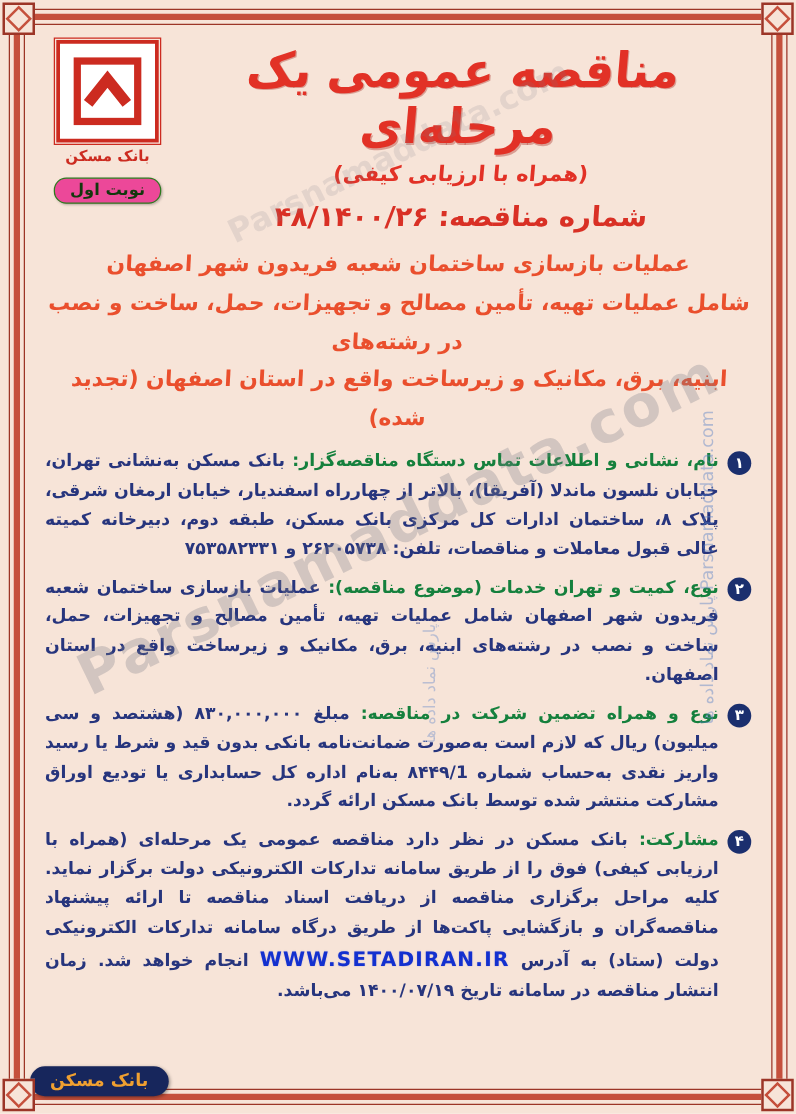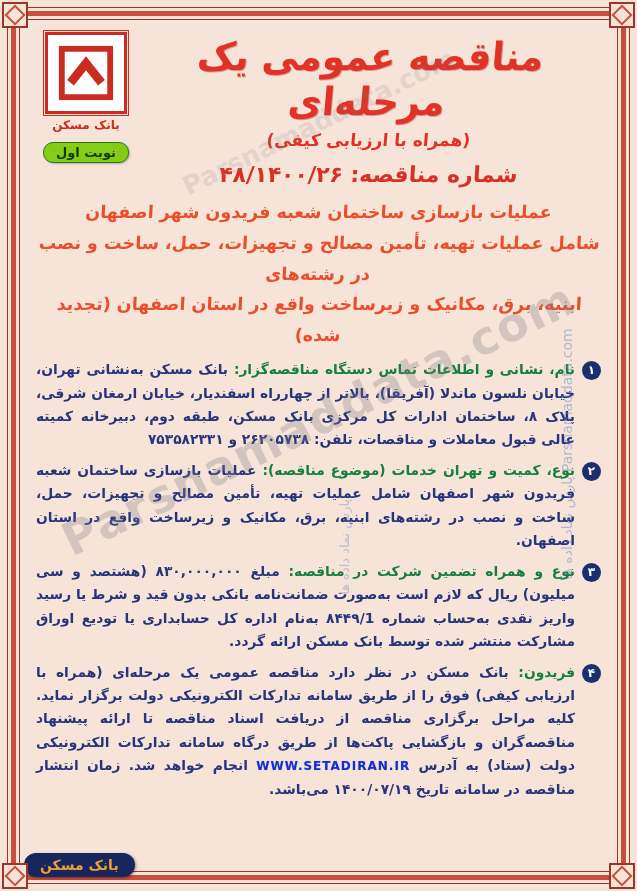--- a/index.html
+++ b/index.html
@@ -56,42 +56,42 @@
   .tender-no .num { direction:ltr; unicode-bidi:embed; }
 
   .logo-col { width:100px; display:flex; flex-direction:column; align-items:center; }
   .logo-box {
     width:82px; height:82px; background:#fff;
     border:3px solid #cc2b20; box-shadow:0 0 0 1px #f7e4d8, 0 0 0 2px #cc2b20;
     display:flex; align-items:center; justify-content:center;
   }
   .logo-caption { color:#cc2b20; font-size:12px; font-weight:bold; margin-top:4px; }
   .badge-first {
-    margin-top:10px; background:#84cc16; color:#12380d;
+    margin-top:10px; background:#ec4899; color:#12380d;
     border:1px solid #2d7a1e; border-radius:10px;
     font-size:13px; font-weight:bold; padding:2px 12px;
     box-shadow:1px 1px 2px rgba(0,0,0,.25);
   }
 
   .headline { margin-top:10px; color:#ea4f2d; font-weight:bold; text-align:center; }
   .headline .hl { font-size:17.5px; line-height:1.75; transform:skewX(-3deg); }
 
   .body-text { margin-top:8px; color:#27357d; font-weight:bold; }
   .item {
     position:relative; padding-right:26px; margin-top:7px;
     font-size:13.8px; line-height:1.7; text-align:justify;
   }
   .num-circle {
     position:absolute; right:0; top:3px; width:19px; height:19px;
     background:#1b2f6e; color:#fff; border-radius:50%;
     font-size:12px; font-weight:bold; line-height:19px; text-align:center;
   }
   .item .label { color:#15803d; }
   .item .url {
-    color:#1330cf; font-size:12px; letter-spacing:1px;
+    color:#1330cf; font-size:16px; letter-spacing:1px;
     direction:ltr; unicode-bidi:embed; white-space:nowrap;
     text-shadow:0 0 1px rgba(19,48,207,.4);
   }
 
   .footer-badge {
     position:absolute; bottom:14px; left:24px; z-index:2;
     background:#17265c; color:#f0a030;
     border-radius:12px; padding:4px 16px;
     font-size:14px; font-weight:bold;
     box-shadow:1px 1px 3px rgba(0,0,0,.4);
@@ -177,21 +177,21 @@
       </p>
 
       <p class="item">
         <span class="num-circle">۳</span>
         <span class="label">نوع و همراه تضمین شرکت در مناقصه:</span>
         <span>مبلغ ۸۳۰,۰۰۰,۰۰۰ (هشتصد و سی میلیون) ریال که لازم است به‌صورت ضمانت‌نامه بانکی بدون قید و شرط یا رسید واریز نقدی به‌حساب شماره ۸۴۴۹/1 به‌نام اداره کل حسابداری یا تودیع اوراق مشارکت منتشر شده توسط بانک مسکن ارائه گردد.</span>
       </p>
 
       <p class="item">
         <span class="num-circle">۴</span>
-        <span class="label">فریدون:</span>
+        <span class="label">مشارکت:</span>
         <span>بانک مسکن در نظر دارد مناقصه عمومی یک مرحله‌ای (همراه با ارزیابی کیفی) فوق را از طریق سامانه تدارکات الکترونیکی دولت برگزار نماید. کلیه مراحل برگزاری مناقصه از دریافت اسناد مناقصه تا ارائه پیشنهاد مناقصه‌گران و بازگشایی پاکت‌ها از طریق درگاه سامانه تدارکات الکترونیکی دولت (ستاد) به آدرس</span>
         <span class="url">WWW.SETADIRAN.IR</span>
         <span>انجام خواهد شد. زمان انتشار مناقصه در سامانه تاریخ ۱۴۰۰/۰۷/۱۹ می‌باشد.</span>
       </p>
 
     </div>
   </div>
 
   <div class="footer-badge">بانک مسکن</div>
 

